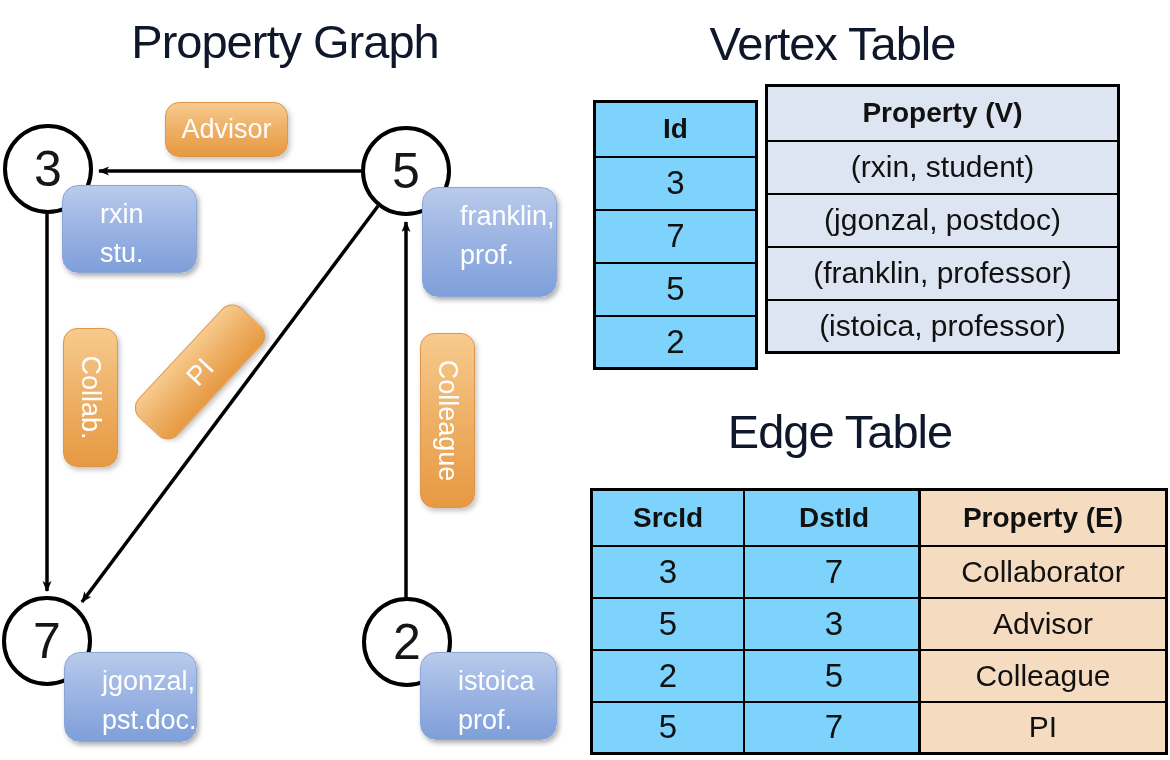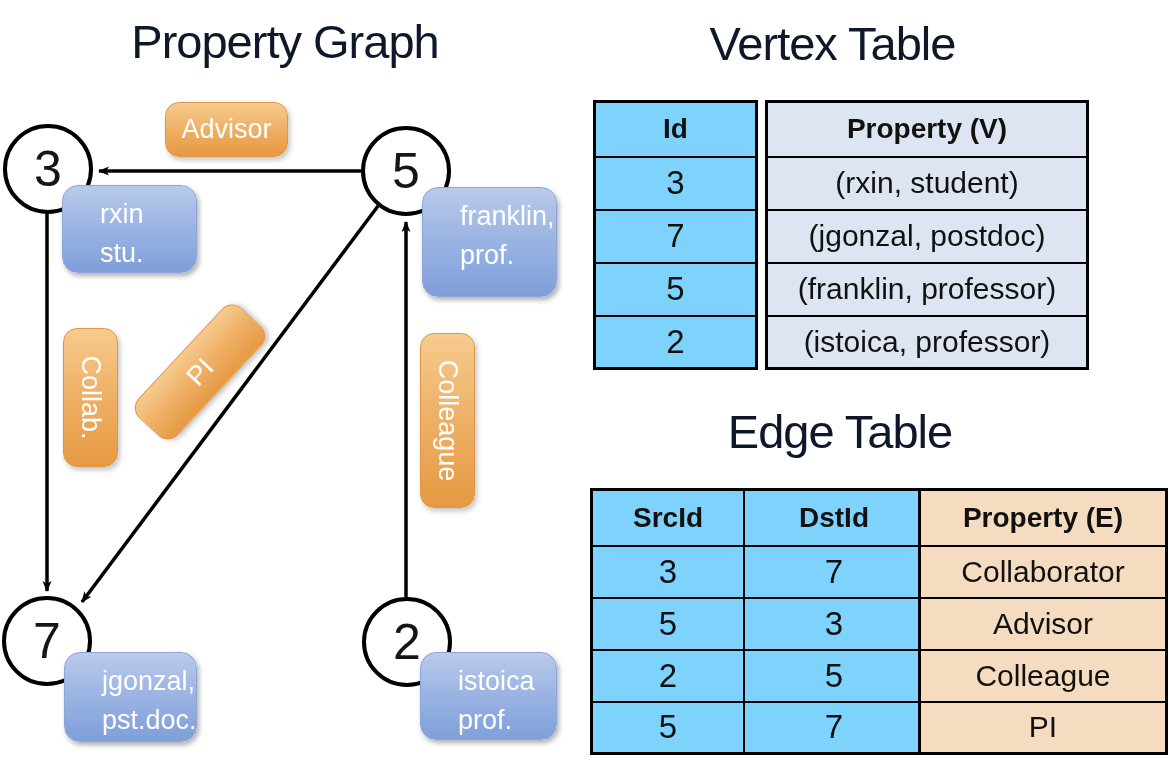--- a/index.html
+++ b/index.html
@@ -119,21 +119,21 @@
         </tr>
     <tr style="height:53px;">
           <td class="num">5</td>
         </tr>
     <tr style="height:53px;">
           <td class="num">2</td>
         </tr>
   </tbody>
     </table>
 
-  <table class="dtable v-fill" style="left:765px;top:100px;width:324px;padding-left:36px;">
+  <table class="dtable v-fill" style="left:765px;top:84px;width:355px;padding-left:36px;">
     <tbody>
         <tr style="height:55px;">
           <td class="hdr">Property (V)</td>
         </tr>
     <tr style="height:53px;">
           <td class="ptext">(rxin, student)</td>
         </tr>
     <tr style="height:53px;">
           <td class="ptext">(jgonzal, postdoc)</td>
         </tr>

